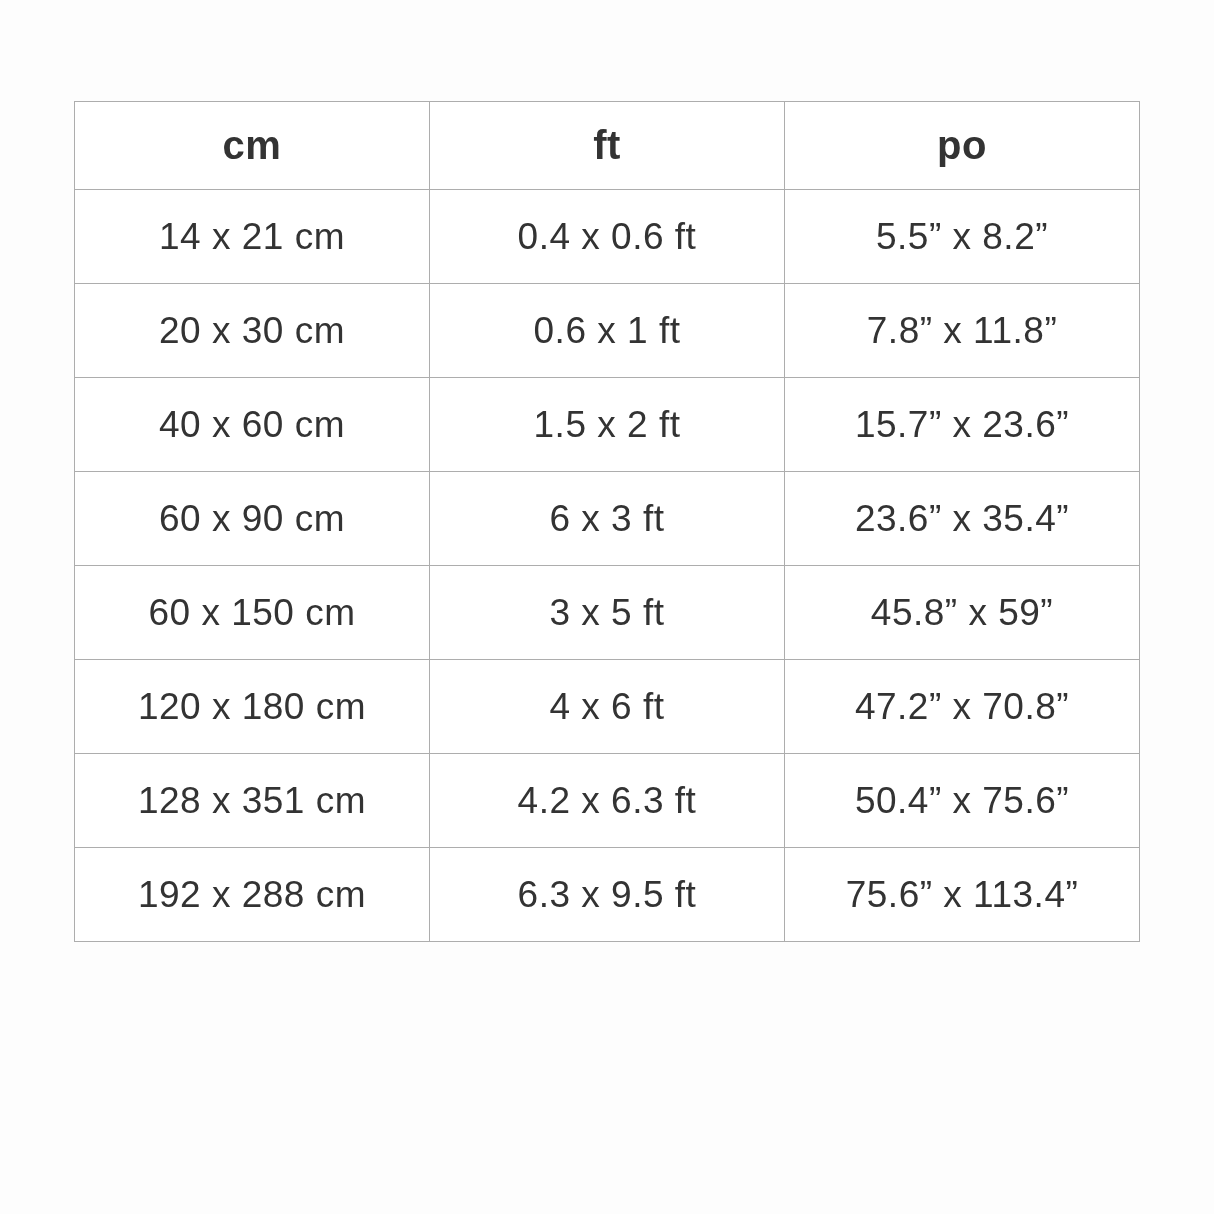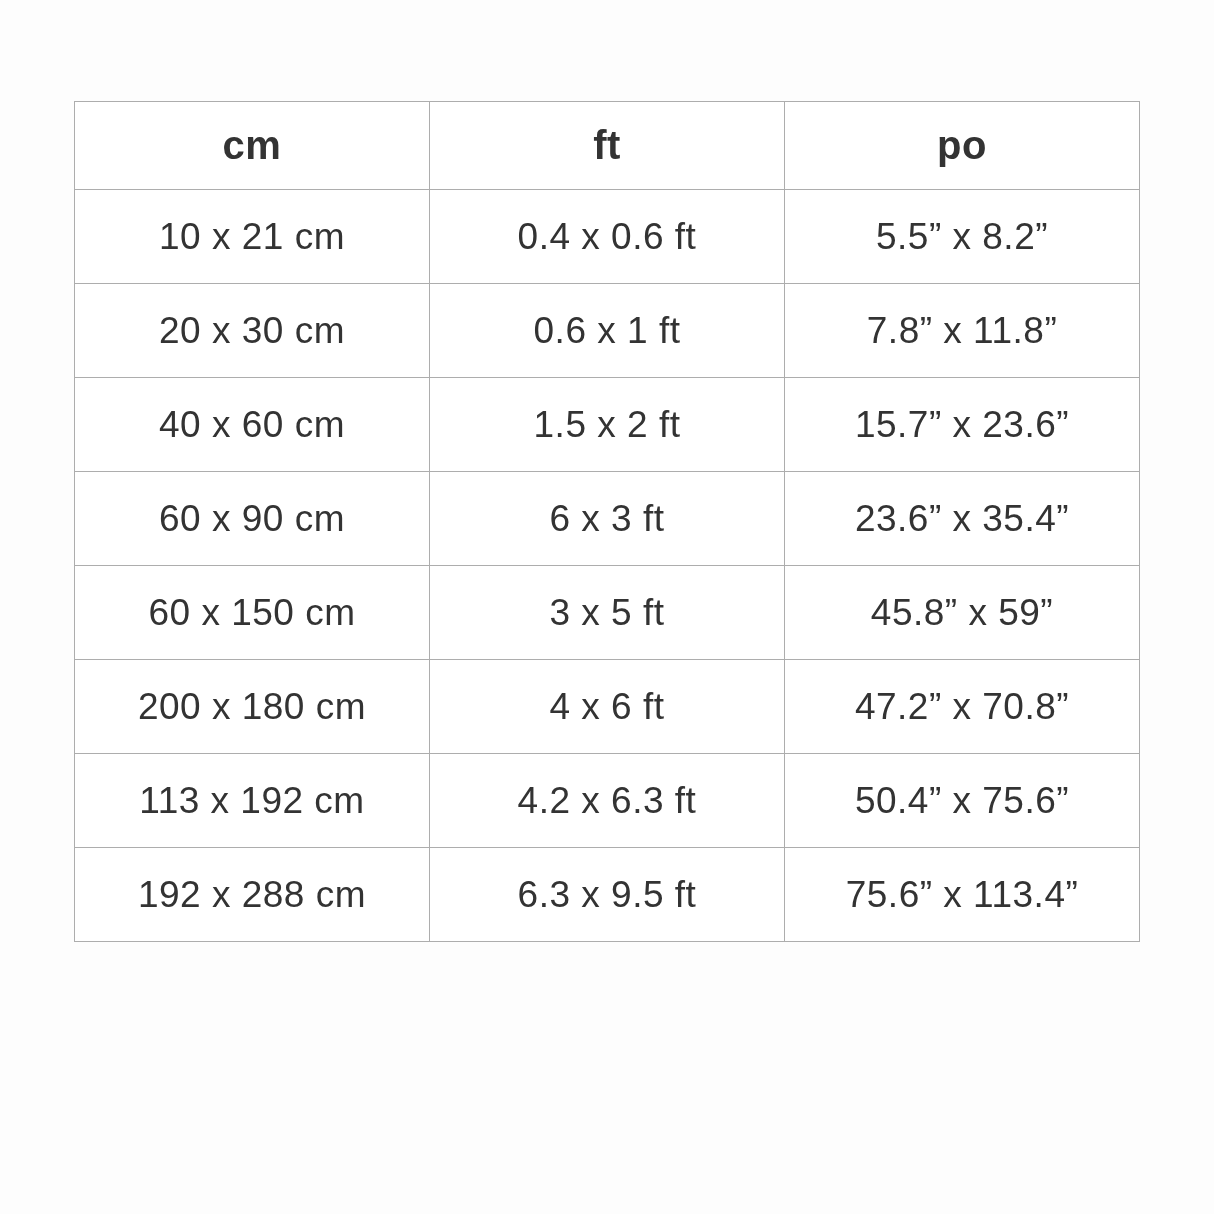--- a/index.html
+++ b/index.html
@@ -49,21 +49,21 @@
   <table class="size-table">
     <thead>
       <tr>
         <th>cm</th>
         <th>ft</th>
         <th>po</th>
       </tr>
     </thead>
     <tbody>
       <tr>
-        <td>10 x 21 cm</td>
+        <td>14 x 21 cm</td>
         <td>0.4 x 0.6 ft</td>
         <td>5.5” x 8.2”</td>
       </tr>
       <tr>
         <td>20 x 30 cm</td>
         <td>0.6 x 1 ft</td>
         <td>7.8” x 11.8”</td>
       </tr>
       <tr>
         <td>40 x 60 cm</td>
@@ -74,26 +74,26 @@
         <td>60 x 90 cm</td>
         <td>6 x 3 ft</td>
         <td>23.6” x 35.4”</td>
       </tr>
       <tr>
         <td>60 x 150 cm</td>
         <td>3 x 5 ft</td>
         <td>45.8” x 59”</td>
       </tr>
       <tr>
-        <td>200 x 180 cm</td>
+        <td>120 x 180 cm</td>
         <td>4 x 6 ft</td>
         <td>47.2” x 70.8”</td>
       </tr>
       <tr>
-        <td>113 x 192 cm</td>
+        <td>128 x 351 cm</td>
         <td>4.2 x 6.3 ft</td>
         <td>50.4” x 75.6”</td>
       </tr>
       <tr>
         <td>192 x 288 cm</td>
         <td>6.3 x 9.5 ft</td>
         <td>75.6” x 113.4”</td>
       </tr>
     </tbody>
   </table>

